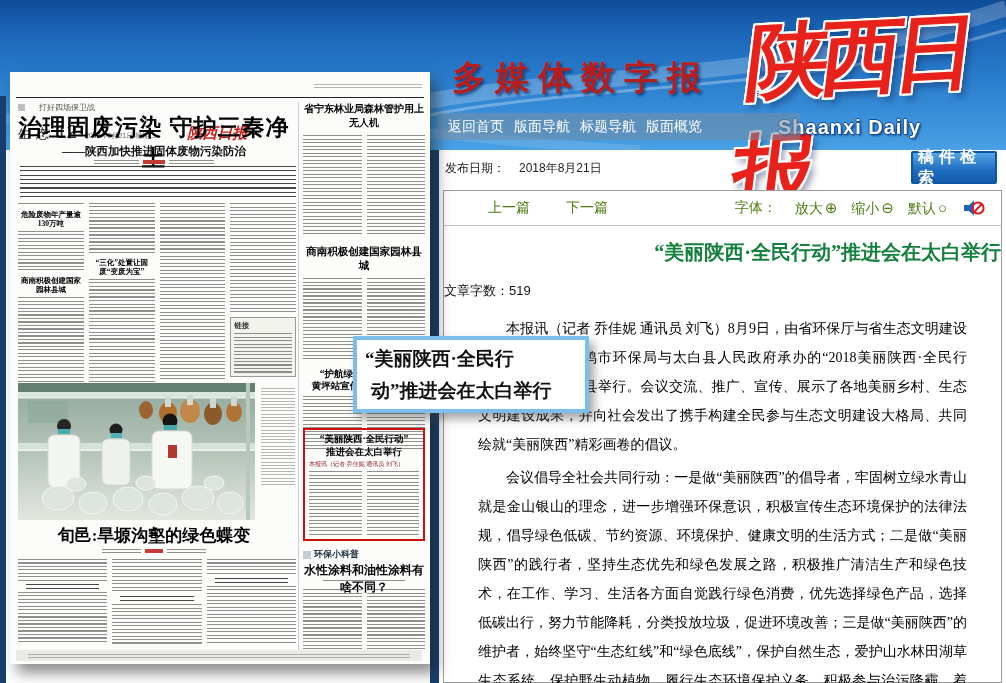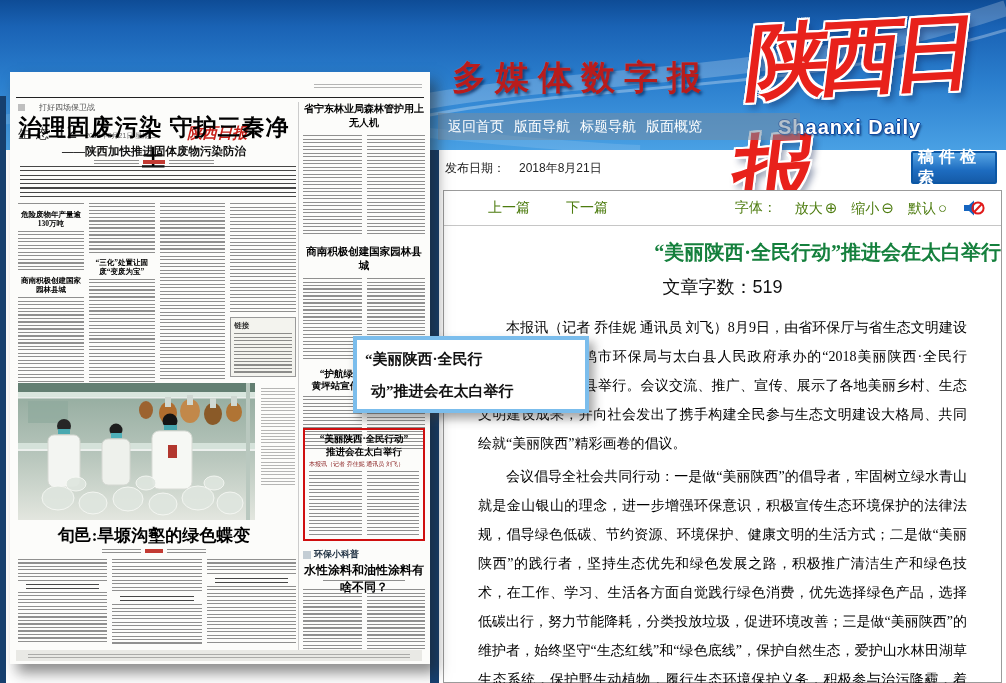--- a/index.html
+++ b/index.html
@@ -30,29 +30,29 @@
   .pubrow b{font-weight:normal;margin-right:14px;}
   .search-btn{left:911px;top:151px;width:86px;height:33px;border:2px solid #0b57a5;border-radius:2px;
     background:linear-gradient(180deg,#55a4e4 0%,#1d6cc0 60%,#155ba8 100%);
     color:#fff;font-size:16px;font-weight:bold;letter-spacing:5px;display:flex;align-items:center;
     justify-content:center;cursor:pointer;box-sizing:border-box;padding-left:5px;}
   .frame{left:443px;top:190px;width:559px;height:493px;background:#fff;border:1px solid #9b9b9b;box-sizing:border-box;}
   .pager{height:34px;border-bottom:1px solid #c6c6c6;display:flex;align-items:center;font-size:14px;color:#4d7c0f;}
   .pager .lnk{cursor:pointer;}
   .pager .ico{font-size:15px;margin-left:2px;}
   .art-title{margin-top:13px;text-align:right;font-family:"Liberation Serif",serif;font-size:20px;font-weight:bold;color:#15803d;}
-  .art-count{margin-top:9px;text-align:center;font-size:18px;color:#111;}
+  .art-count{margin-top:16px;text-align:left;font-size:13px;color:#111;}
   .art-body{margin:14px 34px 0 34px;}
   .art-body p{margin:0 0 4px 0;font-family:"Liberation Serif",serif;font-size:14px;line-height:29px;
     color:#000;text-align:justify;text-indent:2em;}
 
   
   .tooltip{left:353px;top:336px;width:236px;height:77px;background:#fff;border:4px solid #7bbdec;
     box-sizing:border-box;box-shadow:5px 6px 9px rgba(60,60,60,.45);z-index:10;
-    font-family:"Liberation Serif",serif;font-weight:bold;font-size:15px;color:#111;
+    font-family:"Liberation Serif",serif;font-weight:bold;font-size:19px;color:#111;
     display:flex;flex-direction:column;justify-content:center;padding:2px 8px;line-height:32px;}
   .tooltip .l2{padding-left:6px;}
 
   
   .paper{left:10px;top:72px;width:420px;height:592px;background:#fcfcfa;z-index:2;
     box-shadow:7px 9px 13px rgba(30,30,30,.5);}
   .mast{position:absolute;left:8px;top:5px;width:404px;height:18px;display:flex;align-items:baseline;}
   .mast .sec{font-size:13px;color:#222;letter-spacing:5px;margin-top:48px;}
   .mast .num{font-size:19px;color:#333;margin-left:2px;}
   .mast .dt{font-size:7px;color:#666;margin-left:8px;}

